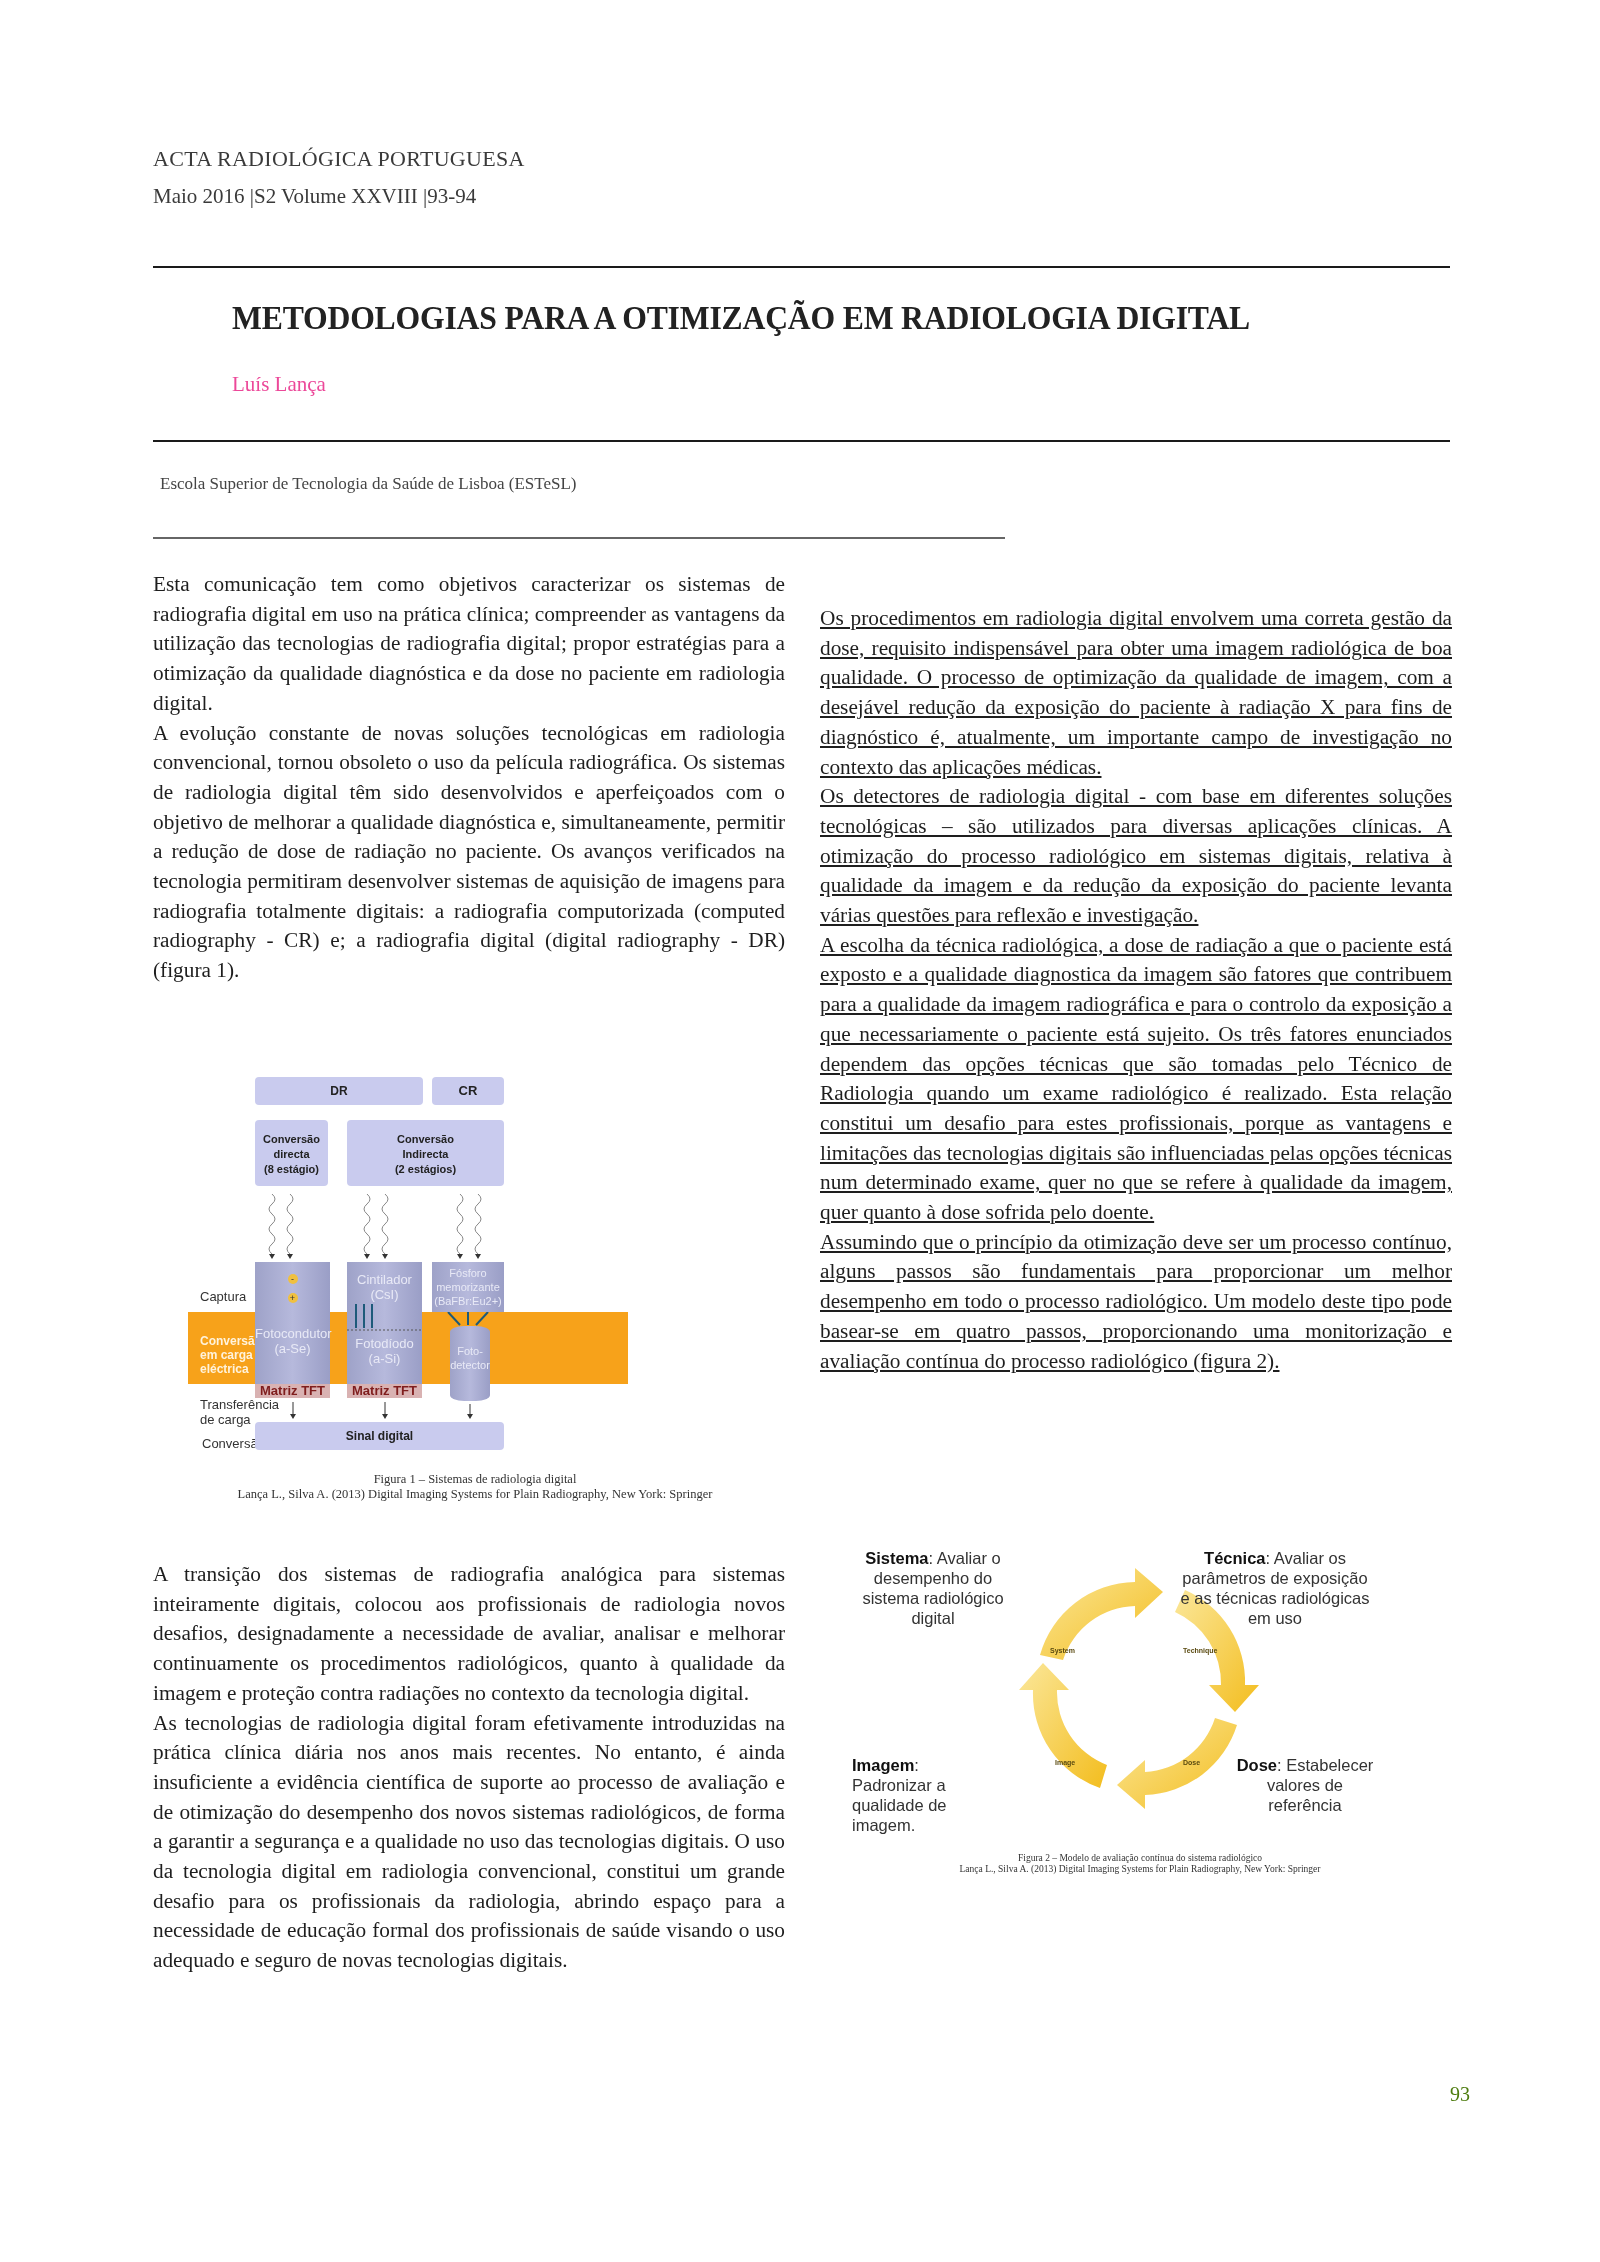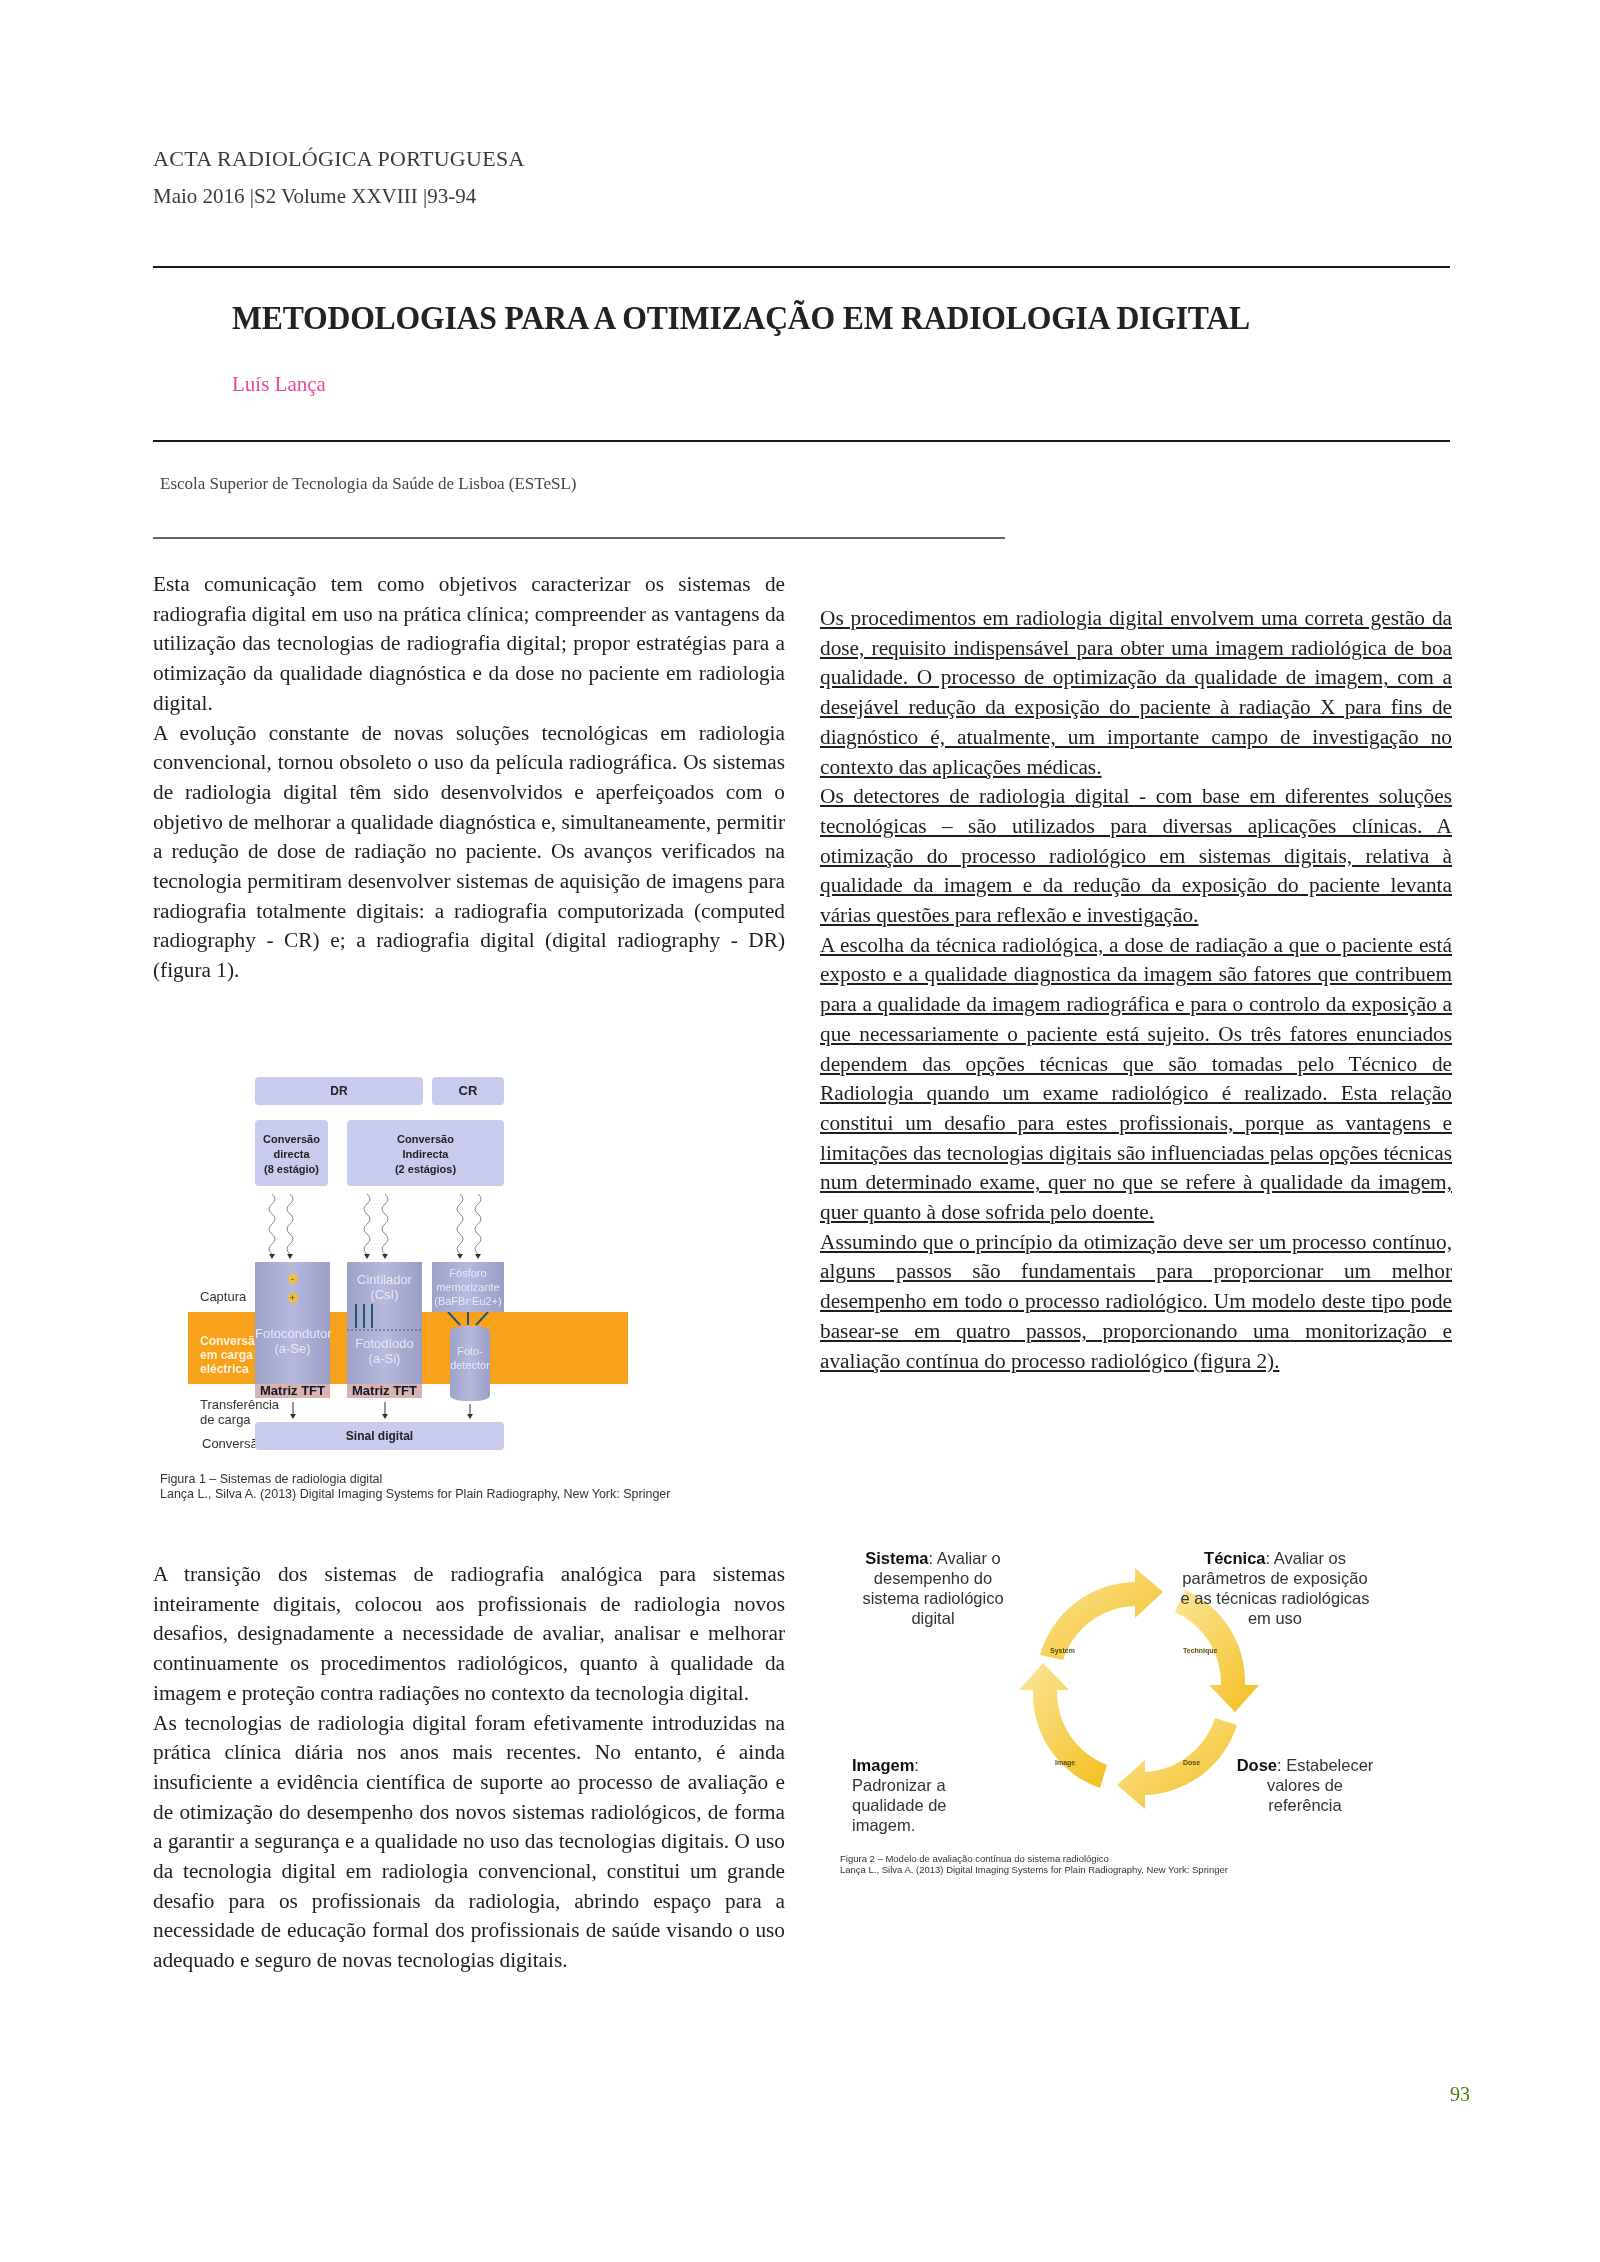--- a/index.html
+++ b/index.html
@@ -11,26 +11,26 @@
   .rule-thick { height:2px; background:#1a1a1a; }
   .title { left:232px; top:300px; font-size:33px; font-weight:bold; color:#222; letter-spacing:-0.2px; transform:scaleX(0.96); transform-origin:left; white-space:nowrap; }
   .author { left:232px; top:372px; font-size:21px; font-weight:normal; color:#ec4899; }
   .affil { left:160px; top:474px; font-size:17px; color:#444; }
   .rule-thin { left:153px; top:537px; width:852px; height:2px; background:#666; }
   .col { font-size:21.3px; line-height:29.7px; text-align:justify; color:#1e1e1e; }
   .col p { margin:0; }
   .colL { left:153px; width:632px; }
   .colR { left:820px; width:632px; }
   .fig { position:absolute; background:#fff; }
-  .figcap { font-family:Liberation Sans, sans-serif; text-align:left; color:#333; }
+  .figcap { font-family:Liberation Serif, serif; text-align:center; color:#333; }
   
   .f1-box { position:absolute; background:#c9cbee; color:#222; font-family:"Liberation Sans", sans-serif; font-weight:bold; text-align:center; border-radius:4px; }
   .f1-band { position:absolute; background:#f7a21a; }
   .f1-col { position:absolute; background:linear-gradient(90deg,#9ea2c8,#b6b9dc 50%,#9a9ec6); color:#e8e9f6; font-family:"Liberation Sans", sans-serif; font-size:13px; text-align:center; }
-  .f1-tft { position:absolute; background:#d9b2b2; color:#0f172a; font-family:"Liberation Sans", sans-serif; font-size:13px; text-align:center; font-weight:bold; }
+  .f1-tft { position:absolute; background:#d9b2b2; color:#7f1d1d; font-family:"Liberation Sans", sans-serif; font-size:13px; text-align:center; font-weight:bold; }
   .f1-label { position:absolute; font-family:"Liberation Sans", sans-serif; font-size:13px; color:#333; }
   
   .f2-text { position:absolute; font-family:"Liberation Sans", sans-serif; font-size:16.5px; line-height:20px; color:#333; }
   .f2-text b { color:#111; }
   .f2-ring-label { position:absolute; font-family:"Liberation Sans", sans-serif; font-size:7px; font-weight:bold; color:#5a4a10; }
   .pagenum { left:1450px; top:2083px; font-size:20px; color:#4d7c0f; }
 </style>
 </head>
 <body>
 

